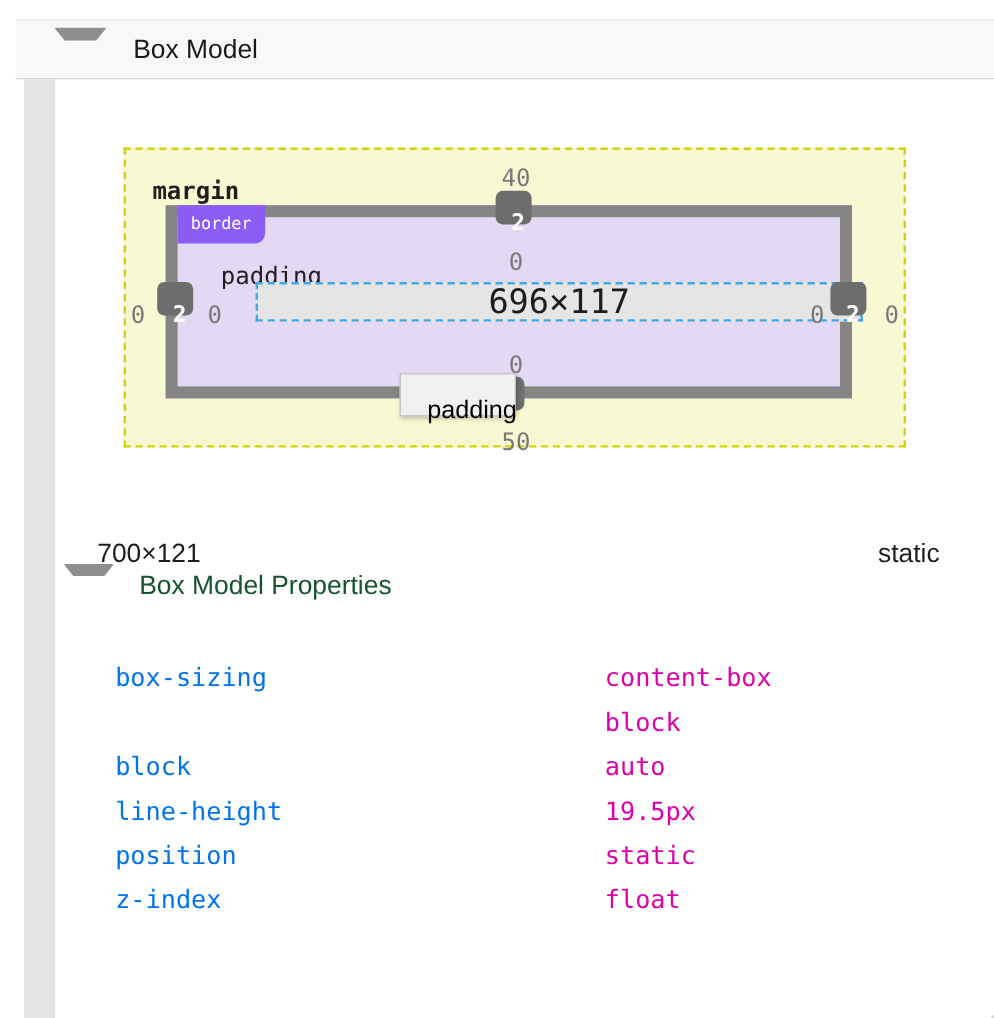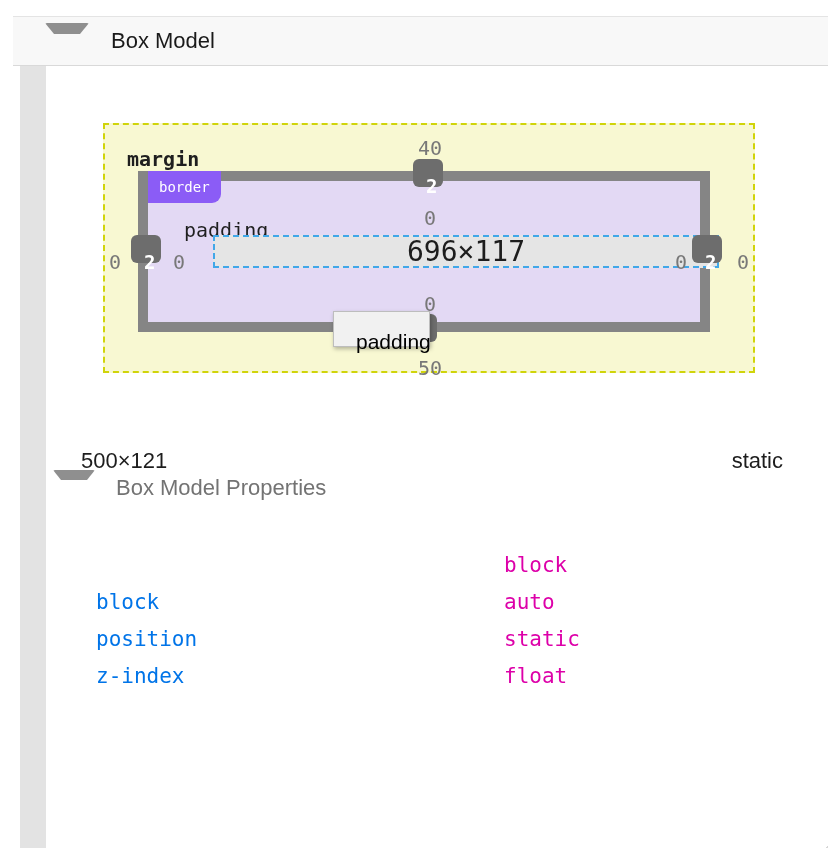--- a/index.html
+++ b/index.html
@@ -77,21 +77,21 @@
     font-size:21px; color:#000000; line-height:34px; padding-left:9px;
   }
 
   
   .summary-dims { position:absolute; left:55px; top:422px; font-size:22px; color:#1d1d1d; }
   .summary-pos  { position:absolute; right:45px; top:422px; font-size:22px; color:#1d1d1d; }
 
   
   .props-header { position:absolute; left:0; top:462px; height:26px; display:flex; align-items:center; cursor:default; }
   .props-header .tri-down { margin-left:27px; border-left-width:8px; border-right-width:8px; border-top-width:10px; }
-  .props-title { margin-left:8px; font-size:22px; color:#737373; }
+  .props-title { margin-left:8px; font-size:22px; color:#14532d; }
 
   .props-list { position:absolute; left:0; top:495px; width:828px; }
   .prop-row { height:37px; line-height:37px; font-size:21px; position:relative; }
   .prop-name  { position:absolute; left:57px;  color:#0074e8; }
   .prop-value { position:absolute; left:465px; color:#dd00a9; }
 
   .resize-grip {
     position:absolute; right:5px; bottom:0; width:12px; height:12px;
     background:linear-gradient(135deg, transparent 55%, #d6d6d6 55%);
   }
@@ -132,35 +132,43 @@
   <span class="badge badge-top mono">2</span>
   <span class="badge badge-left mono">2</span>
   <span class="badge badge-right mono">2</span>
   <span class="badge badge-bottom mono">2</span>
 
   <div class="tooltip">
     <span>padding</span>
   </div>
 </div>
 
-<span class="summary-dims">500×121</span>
+<span class="summary-dims">700×121</span>
 <span class="summary-pos">static</span>
 
 <div class="props-header">
   <span class="tri-down"></span>
   <span class="props-title">Box Model Properties</span>
 </div>
 
 <div class="props-list mono">
   <div class="prop-row">
+    <span class="prop-name">box-sizing</span>
+    <span class="prop-value">content-box</span>
+  </div>
+  <div class="prop-row">
     <span class="prop-value">block</span>
   </div>
   <div class="prop-row">
     <span class="prop-name">block</span>
     <span class="prop-value">auto</span>
+  </div>
+  <div class="prop-row">
+    <span class="prop-name">line-height</span>
+    <span class="prop-value">19.5px</span>
   </div>
   <div class="prop-row">
     <span class="prop-name">position</span>
     <span class="prop-value">static</span>
   </div>
   <div class="prop-row">
     <span class="prop-name">z-index</span>
     <span class="prop-value">float</span>
   </div>
 </div>

